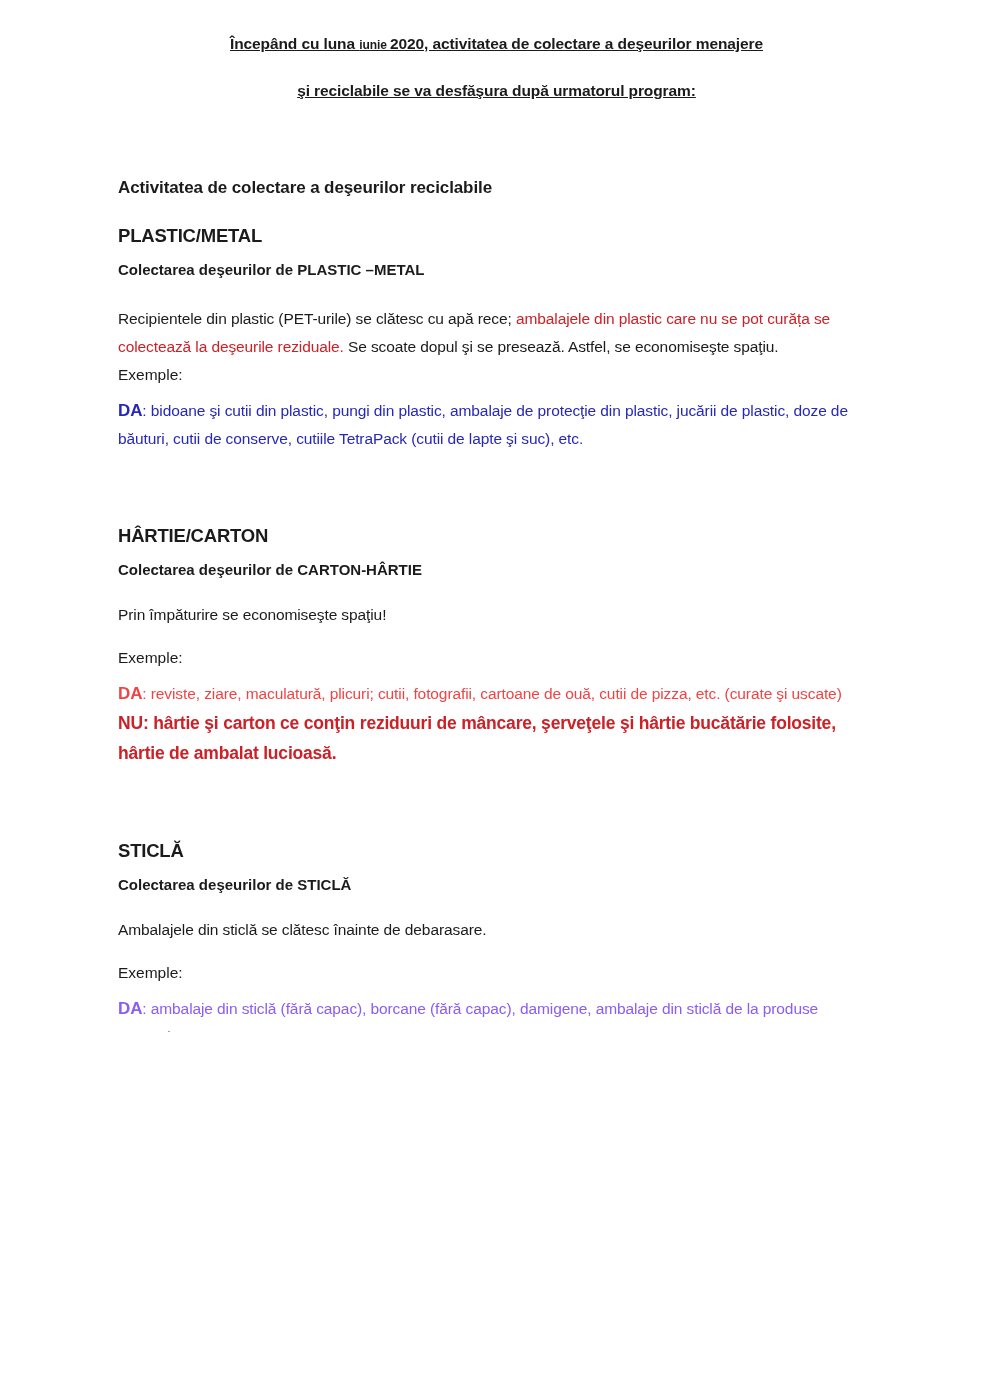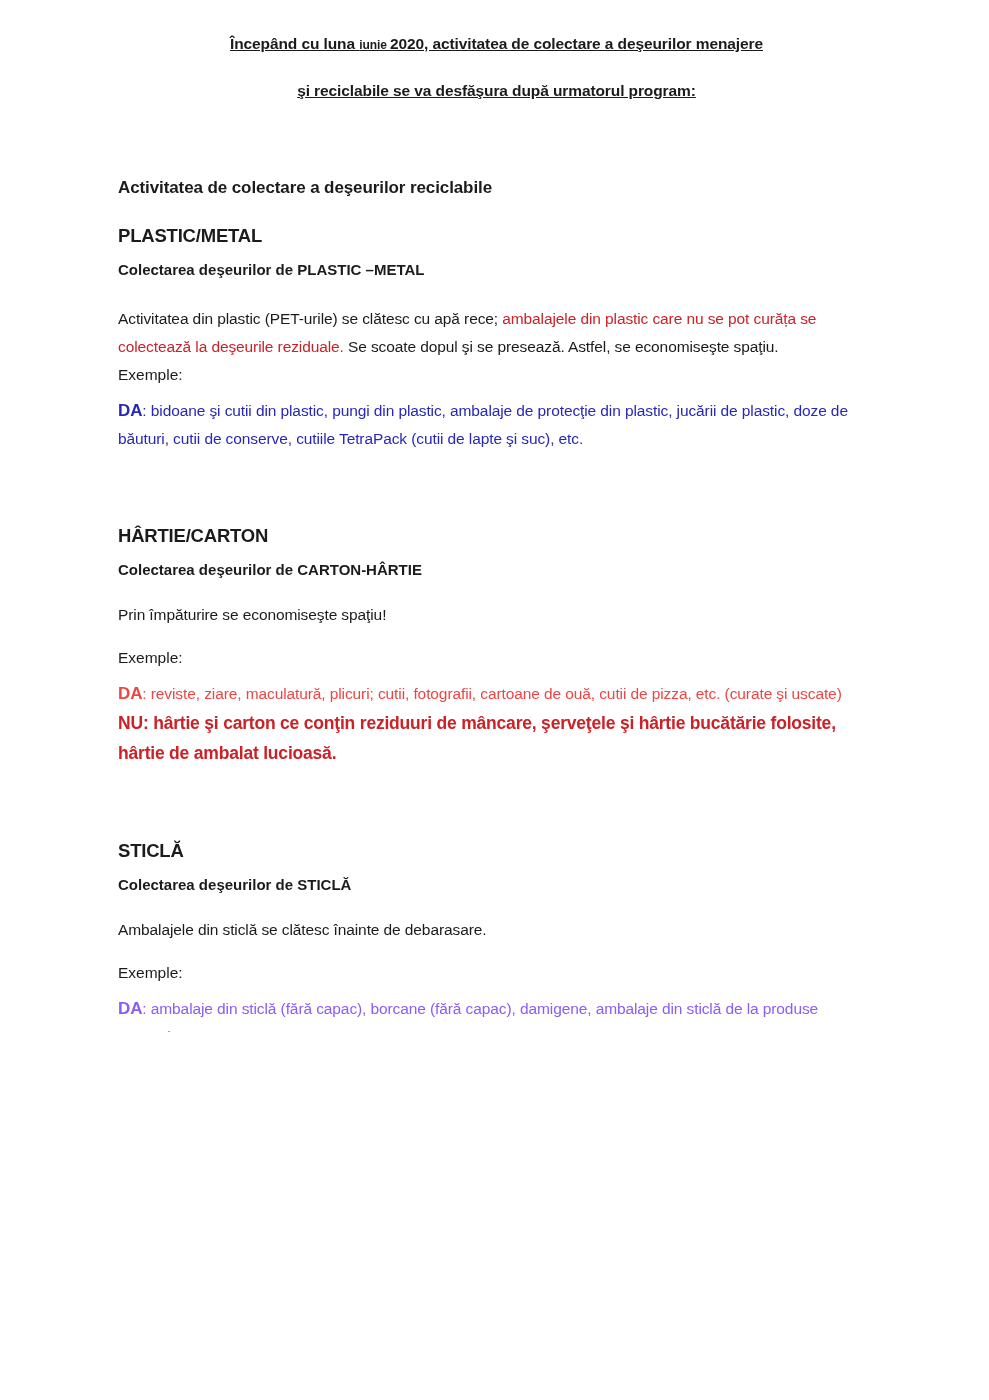--- a/index.html
+++ b/index.html
@@ -92,21 +92,21 @@
   </div>
   <div class="doc-title doc-title-line2">
     <span class="u">şi reciclabile se va desfăşura după urmatorul program:</span>
   </div>
 
   <div class="section-title">Activitatea de colectare a deşeurilor reciclabile</div>
 
   <div class="cat-heading mt-sm">PLASTIC/METAL</div>
   <div class="cat-sub">Colectarea deşeurilor de PLASTIC –METAL</div>
   <div class="cat-para first">
-    <span>Activitatea din plastic (PET-urile) se clătesc cu apă rece; </span><span style="color:#cc2127">ambalajele din plastic care nu se pot curăța se colectează la deşeurile reziduale.</span><span> Se scoate dopul şi se presează. Astfel, se economiseşte spaţiu.</span>
+    <span>Recipientele din plastic (PET-urile) se clătesc cu apă rece; </span><span style="color:#cc2127">ambalajele din plastic care nu se pot curăța se colectează la deşeurile reziduale.</span><span> Se scoate dopul şi se presează. Astfel, se economiseşte spaţiu.</span>
   </div>
   <div class="examples-label flush">Exemple:</div>
   <div class="da-para" style="color:#2727b8">
     <span class="da-label">DA</span><span>: bidoane şi cutii din plastic, pungi din plastic, ambalaje de protecţie din plastic, jucării de plastic, doze de băuturi, cutii de conserve, cutiile TetraPack (cutii de lapte şi suc), etc.</span>
   </div>
 
   <div class="cat-heading">HÂRTIE/CARTON</div>
   <div class="cat-sub">Colectarea deşeurilor de CARTON-HÂRTIE</div>
   <div class="cat-para">Prin împăturire se economiseşte spaţiu!</div>
   <div class="examples-label">Exemple:</div>

